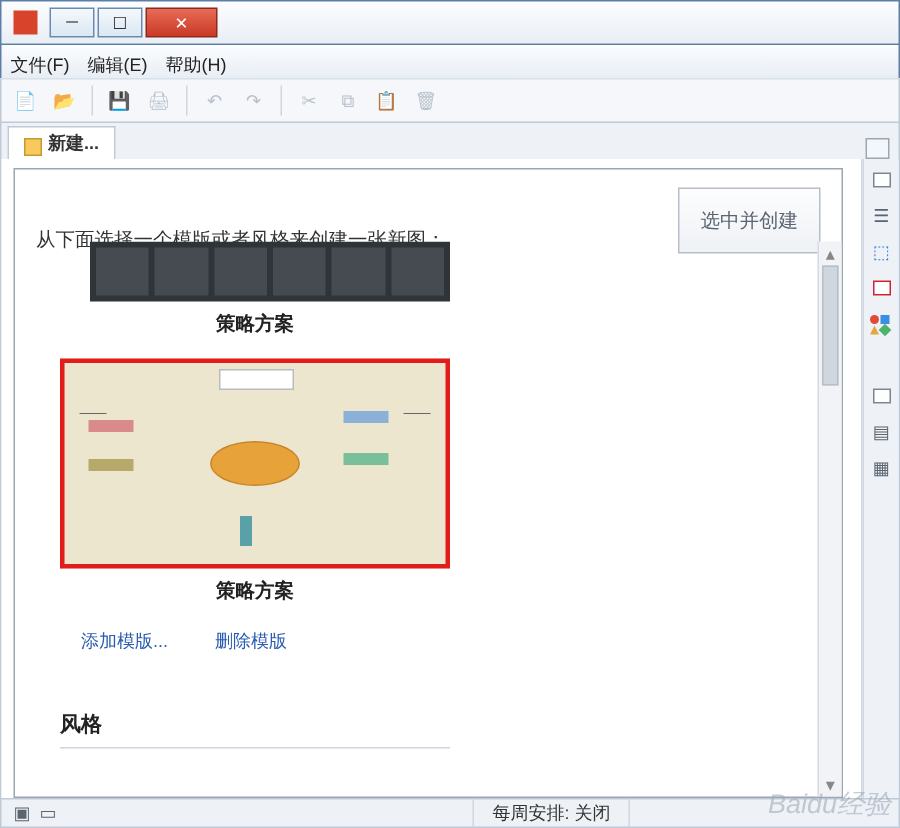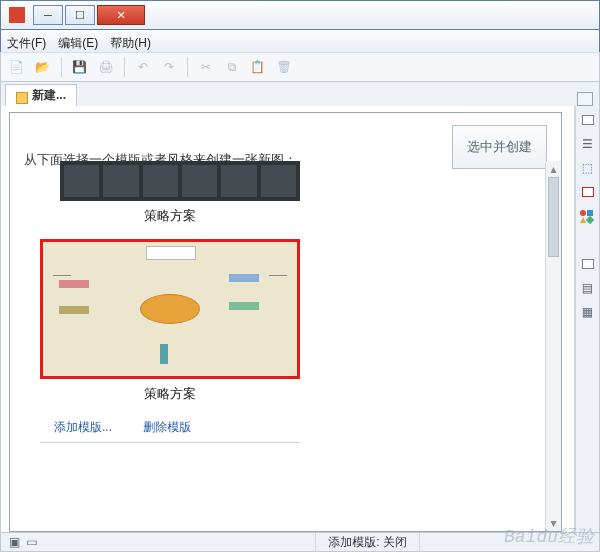--- a/index.html
+++ b/index.html
@@ -23,21 +23,21 @@
 .small-restore { width:16px; height:14px; border:1px solid #9aa6b2; margin-right:6px; background:#f3f6fa; }
 .workspace { display:flex; height: calc(552px - 30px - 22px - 30px - 24px - 20px); border-left:1px solid #bfcad6; border-right:1px solid #bfcad6; }
 .content { flex:1; background:#fff; position:relative; overflow:hidden; border-right:1px solid #cfd6de; }
 .inner-panel { position:absolute; left:8px; right:12px; top:6px; bottom:0; border:1px solid #9aa6b2; background:#fff; }
 .panel-head { display:flex; align-items:flex-end; padding:12px 14px; border-bottom:0; }
 .panel-head .prompt { flex:1; color:#333; font-size:13px; }
 .create-btn { border:1px solid #b6bec8; background:linear-gradient(#fdfdfe,#eef1f5); height:44px; padding:0 14px; color:#5a6570; font-size:13px; }
 .gallery { position:absolute; top:48px; left:10px; right:24px; bottom:0; overflow:auto; }
 .thumb-strip { width:240px; height:40px; background:#2f3438; margin-left:40px; display:flex; gap:4px; padding:4px; }
 .thumb-strip span { flex:1; background:#454b50; }
-.cap { text-align:center; width:260px; margin:6px 0 14px 20px; color:#222; font-size:13px; }
+.cap { text-align:center; width:260px; margin:6px 0 14px 20px; color:#222; font-size:13px;font-weight:bold; }
 .sel { width:260px; height:140px; border:3px solid #e21b1b; margin-left:20px; padding:6px; background:#ece6cf; position:relative; }
 .mind { position:absolute; left:8px; right:8px; top:18px; bottom:8px; }
 .mind .center { position:absolute; left:50%; top:45%; transform:translate(-50%,-50%); width:60px; height:30px; background:#e7a23a; border:1px solid #c8862a; border-radius:50%; }
 .mind .topbox { position:absolute; left:40%; top:-14px; width:50px; height:14px; background:#fff; border:1px solid #bbb; }
 .stick { position:absolute; width:30px; height:8px; }
 .lbl { position:absolute; font-size:9px; color:#555; background:transparent; }
 .links { width:260px; margin:16px 0 0 20px; text-align:left; font-size:12px; }
 .links a { color:#2a5db0; margin:0 14px; }
 .section-title { margin:38px 0 0 20px; font-size:14px; font-weight:bold; color:#222; }
 .hr { width:260px; height:1px; background:#cdd4db; margin:6px 0 0 20px; }
@@ -50,21 +50,21 @@
 .sb .rect { width:12px; height:10px; background:#fff; border:1px solid #7a8590; }
 .shapes { display:flex; flex-wrap:wrap; width:16px; gap:1px; }
 .shapes span:nth-child(1){ width:6px;height:6px;background:#e24b3b;border-radius:50%; }
 .shapes span:nth-child(2){ width:6px;height:6px;background:#3b8fe2; }
 .shapes span:nth-child(3){ width:0;height:0;border-left:3px solid transparent;border-right:3px solid transparent;border-bottom:6px solid #e2a63b; }
 .shapes span:nth-child(4){ width:6px;height:6px;background:#4bb36b;transform:rotate(45deg); }
 .statusbar { height:20px; background:#eef2f7; border:1px solid #bfcad6; display:flex; align-items:center; }
 .statusbar .left { display:flex; gap:6px; padding:0 8px; color:#5a6570; }
 .statusbar .mid { flex:1; }
 .statusbar .cell { border-left:1px solid #cfd6de; height:100%; display:flex; align-items:center; padding:0 12px; color:#333; }
-.watermark { position:absolute; right:6px; bottom:4px; color:rgba(160,170,185,.6); font-size:18px; font-style:italic; pointer-events:none;font-family:Liberation Mono, monospace; }
+.watermark { position:absolute; right:6px; bottom:4px; color:rgba(160,170,185,.6); font-size:18px; font-style:italic; pointer-events:none; }
 </style>
 </head>
 <body>
 
 <div class="titlebar">
   <div class="app-icon"></div>
   <div class="winbtns">
     <div class="winbtn">─</div>
     <div class="winbtn">☐</div>
     <div class="winbtn close">✕</div>
@@ -134,20 +134,21 @@
             <div class="lbl" style="right:2px; top:10px;">——</div>
           </div>
         </div>
         <div class="cap">策略方案</div>
 
         <div class="links">
           <a>添加模版...</a>
           <a>删除模版</a>
         </div>
 
+        <div class="section-title">风格</div>
         <div class="hr"></div>
       </div>
 
       <div class="vscroll">
         <div class="arrow">▴</div>
         <div class="thumb"></div>
         <div class="track"></div>
         <div class="arrow">▾</div>
       </div>
     </div>
@@ -178,17 +179,17 @@
     <div class="sb">▦</div>
   </div>
 </div>
 
 <div class="statusbar">
   <div class="left">
     <span>▣</span>
     <span>▭</span>
   </div>
   <div class="mid"></div>
-  <div class="cell">添加模版: 关闭</div>
+  <div class="cell">每周安排: 关闭</div>
   <div class="cell" style="width:180px;"></div>
 </div>
 
 <div class="watermark">Baidu经验</div>
 
 </body></html>

